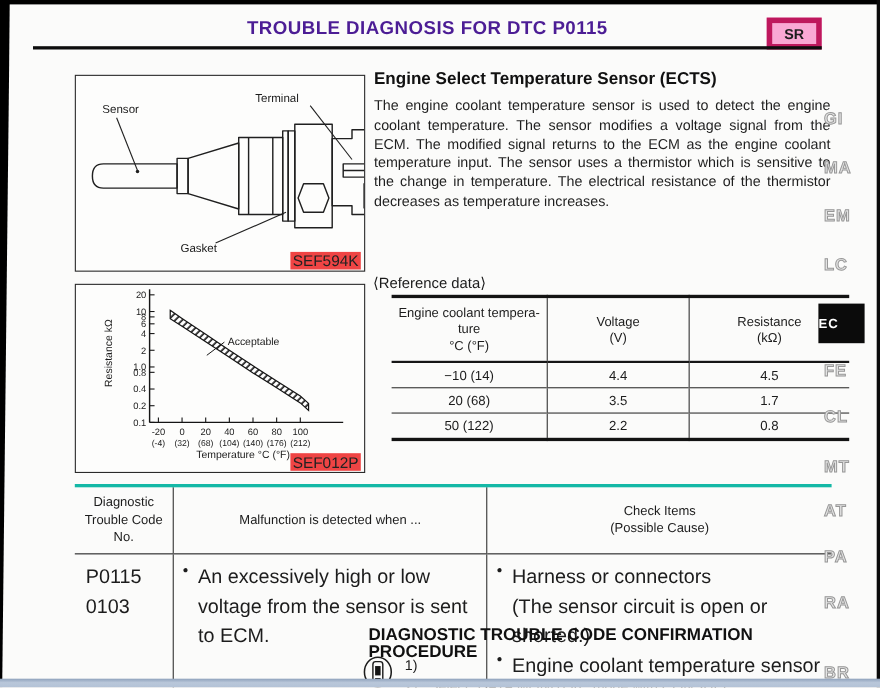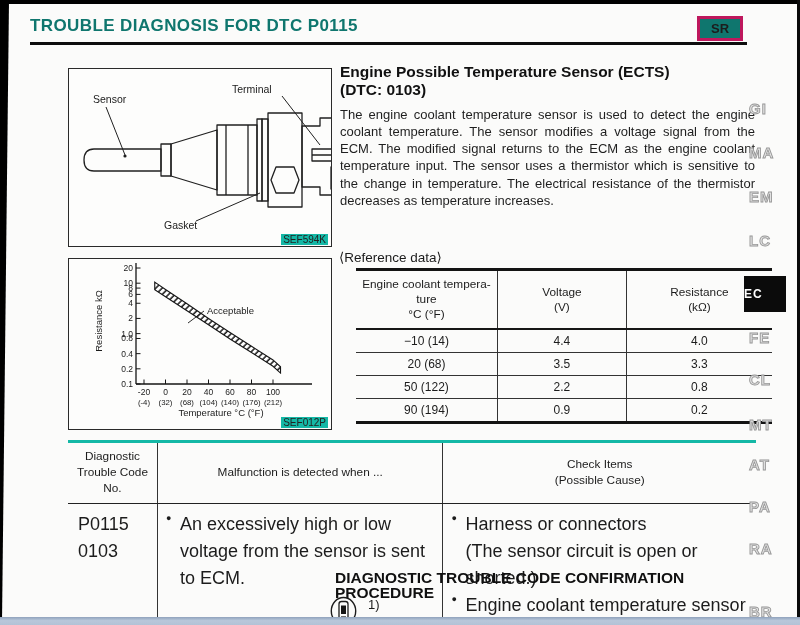--- a/index.html
+++ b/index.html
@@ -6,31 +6,31 @@
   .screen{position:relative;width:800px;height:625px;background:#fbfbfa;overflow:hidden;
           font-family:"Liberation Sans",sans-serif;color:#1c1c1c;}
   
   .edge-top{position:absolute;left:0;top:0;width:800px;height:4px;background:#000;z-index:30;}
   .edge-left{position:absolute;left:0;top:0;width:9px;height:625px;background:#000;z-index:30;
              clip-path:polygon(0 0,100% 0,22% 100%,0 100%);}
   .edge-right{position:absolute;right:0;top:0;width:3px;height:625px;background:#0a0a0a;z-index:30;}
   .edge-bottom{position:absolute;left:0;bottom:0;width:800px;height:8px;z-index:31;
                background:linear-gradient(#8fa2bc,#b9c7da 45%,#b3c2d6);}
   
-  .page-title{position:absolute;left:30px;top:16px;width:717px;text-align:left;
-              font-size:17px;font-weight:bold;letter-spacing:.4px;color:#0f766e;}
+  .page-title{position:absolute;left:30px;top:16px;width:717px;text-align:center;
+              font-size:17px;font-weight:bold;letter-spacing:.4px;color:#4c1d95;}
   .title-rule{position:absolute;left:30px;top:42px;width:717px;height:3px;background:#0d0d0d;}
-  .sr-box{position:absolute;left:697px;top:16px;width:40px;height:19px;border:3px solid #be185d;
-          font-weight:bold;font-size:13px;text-align:center;line-height:19px;background:#0f766e;}
+  .sr-box{position:absolute;left:697px;top:16px;width:40px;height:19px;border:5px solid #be185d;
+          font-weight:bold;font-size:13px;text-align:center;line-height:19px;background:#f9a8d4;}
   
   .figure-box{position:absolute;border:1.5px solid #2a2a2a;background:#fdfdfc;}
   .sensor-box{left:68px;top:68px;width:262px;height:177px;}
   .chart-box{left:68px;top:258px;width:262px;height:170px;}
   .figure-box svg{display:block;width:100%;height:100%;}
-  .fig-code{position:absolute;right:3px;bottom:1px;font-size:10px;background:#14b8a6;padding:0 2px;color:#222;}
+  .fig-code{position:absolute;right:3px;bottom:1px;font-size:14px;background:#ef4444;padding:0 2px;color:#222;}
   
   .desc{position:absolute;left:340px;top:63px;width:415px;}
   .desc-h{font-size:15.5px;font-weight:bold;line-height:1.18;color:#111;}
   .desc-p{margin-top:6px;font-size:13px;line-height:1.33;text-align:justify;color:#1f1f1f;}
   
   .ref-title{position:absolute;left:339px;top:249px;font-size:13.5px;color:#1b1b1b;}
   .ref-table-wrap{position:absolute;left:356px;top:268px;width:416px;}
   table{border-collapse:collapse;width:100%;}
   .ref-table{border-top:3px solid #131313;border-bottom:3px solid #131313;}
   .ref-table th{font-weight:normal;font-size:11.8px;line-height:1.28;padding:6px 2px;
@@ -102,22 +102,21 @@
       <g font-family="&quot;Liberation Sans&quot;,sans-serif" font-size="10.5" fill="#1b1b1b">
         <text x="24" y="34">Sensor</text>
         <text x="163" y="24">Terminal</text>
         <text x="95" y="160">Gasket</text>
       </g>
     </svg>
     <span class="fig-code">SEF594K</span>
   </div>
 
   <div class="desc">
-    <div class="desc-h">Engine Possible Temperature Sensor (ECTS)</div>
-    <div class="desc-h">(DTC: 0103)</div>
+    <div class="desc-h">Engine Select Temperature Sensor (ECTS)</div>
     <div class="desc-p">The engine coolant temperature sensor is used to detect the engine coolant temperature. The sensor modifies a voltage signal from the ECM. The modified signal returns to the ECM as the engine coolant temperature input. The sensor uses a thermistor which is sensitive to the change in temperature. The electrical resistance of the thermistor decreases as temperature increases.</div>
   </div>
 
   <div class="figure-box chart-box">
     <svg id="res-chart" viewBox="0 0 262 170" preserveAspectRatio="none">
       <defs>
         <pattern id="hatch45" width="4.5" height="4.5" patternUnits="userSpaceOnUse" patternTransform="rotate(45)">
           <rect width="4.5" height="4.5" fill="#ffffff"></rect>
           <line x1="1" y1="0" x2="1" y2="4.5" stroke="#161616" stroke-width="1.5"></line>
         </pattern>
@@ -187,36 +186,31 @@
           <th class="ref-c2">Voltage
 (V)</th>
           <th class="ref-c3">Resistance
 (kΩ)</th>
         </tr>
       </thead>
       <tbody>
         <tr>
           <td>−10 (14)</td>
           <td>4.4</td>
-          <td>4.0</td>
+          <td>4.5</td>
         </tr>
         <tr>
           <td>20 (68)</td>
           <td>3.5</td>
-          <td>3.3</td>
+          <td>1.7</td>
         </tr>
         <tr>
           <td>50 (122)</td>
           <td>2.2</td>
           <td>0.8</td>
-        </tr>
-        <tr>
-          <td>90 (194)</td>
-          <td>0.9</td>
-          <td>0.2</td>
         </tr>
       </tbody>
     </table>
   </div>
 
   <div class="dtc-table-wrap">
     <table class="dtc-table">
       <thead>
         <tr>
           <th class="dtc-c1">Diagnostic

